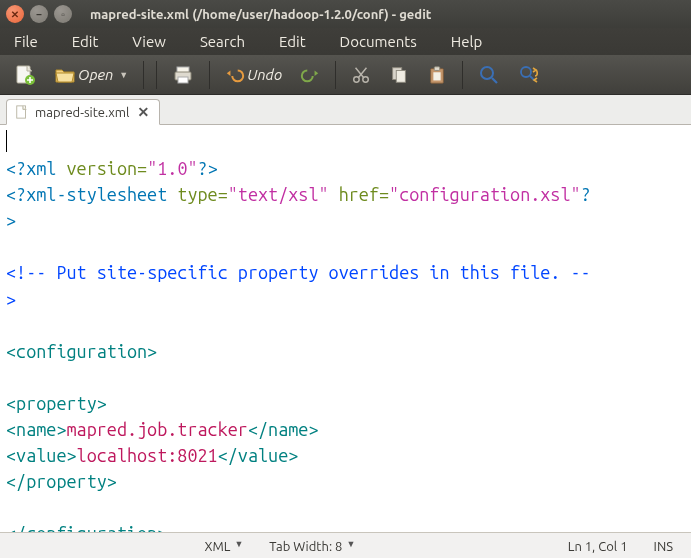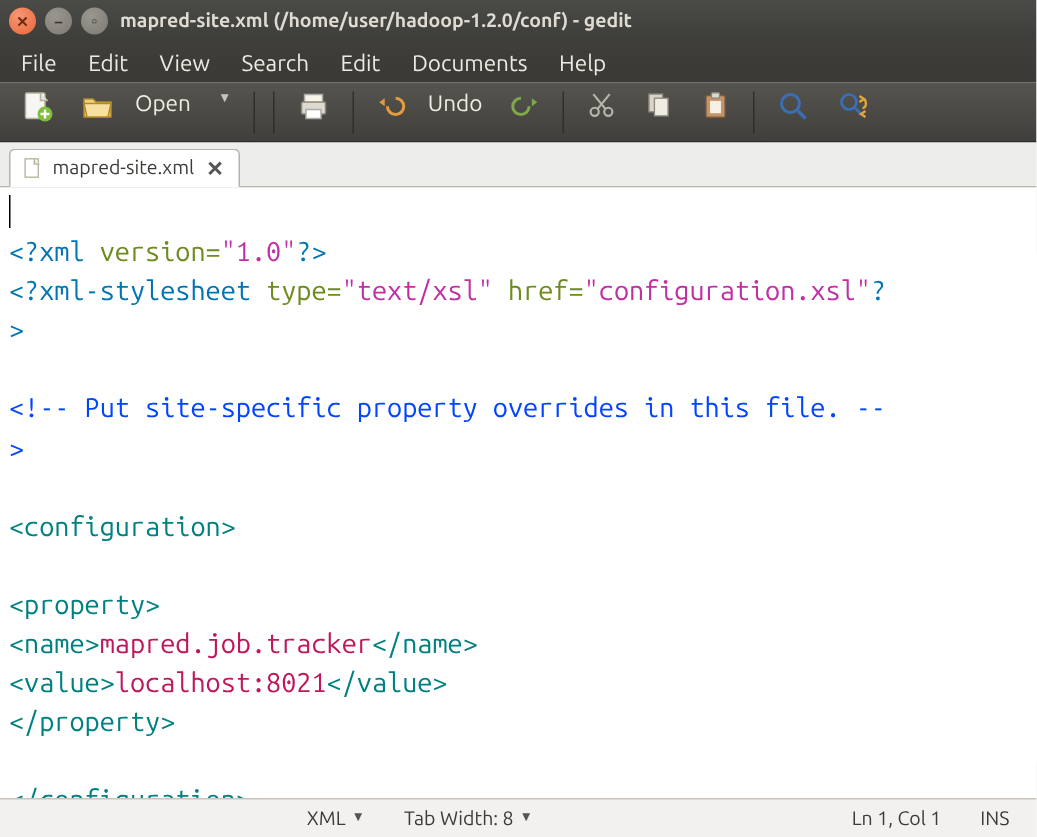--- a/index.html
+++ b/index.html
@@ -25,49 +25,50 @@
 }
 .win-btn {
   width: 18px; height: 18px; border-radius: 50%;
   margin-right: 6px;
   display: inline-flex; align-items: center; justify-content: center;
   font-size: 10px;
 }
 .win-close { background: radial-gradient(circle at 35% 30%, #f79674, #e9663a); color: #6b2a12;}
 .win-min { background: radial-gradient(circle at 35% 30%, #9a9690, #7d7a73); color: #3a3833;}
 .win-max { background: radial-gradient(circle at 35% 30%, #9a9690, #7d7a73); color: #3a3833;}
-.title-text { margin-left: 2px; }
+.title-text { margin-left: 12px; }
 .menubar {
   background: linear-gradient(to bottom, #3f3e3a 0%, #3a3935 100%);
   height: 27px;
   display: flex;
   align-items: center;
   padding: 0 6px;
   color: #eeeae1;
   font-size: 15px;
-  gap: 5px;
+  gap: 18px;
 }
 .menu-item { padding: 3px 8px; border-radius: 3px; }
 .toolbar {
   background: linear-gradient(to bottom, #55544f 0%, #403f3b 100%);
   height: 40px;
   display: flex;
   align-items: center;
   padding: 0 8px;
   gap: 6px;
   border-bottom: 1px solid #2d2c29;
 }
 .tool-btn {
   height: 30px;
-  display: flex; justify-content: center;
+  display: flex; align-items: center; justify-content: center;
   padding: 0 6px;
   border-radius: 3px;
   color: #eee;
   font-size: 15px;
-  gap: 14px;
+  gap: 2px;
+  font-style: italic;
 }
 .tool-btn.labeled { font-weight: normal; color: #f0ece3;}
 .tool-sep { width: 1px; height: 28px; background: #2f2e2b; margin: 0 3px;}
 .tool-drop { font-size: 9px; padding-left: 4px; color:#c8c4bb;}
 .tabbar {
   background: #ededeb;
   height: 30px;
   display: flex;
   align-items: flex-end;
   padding-left: 6px;

